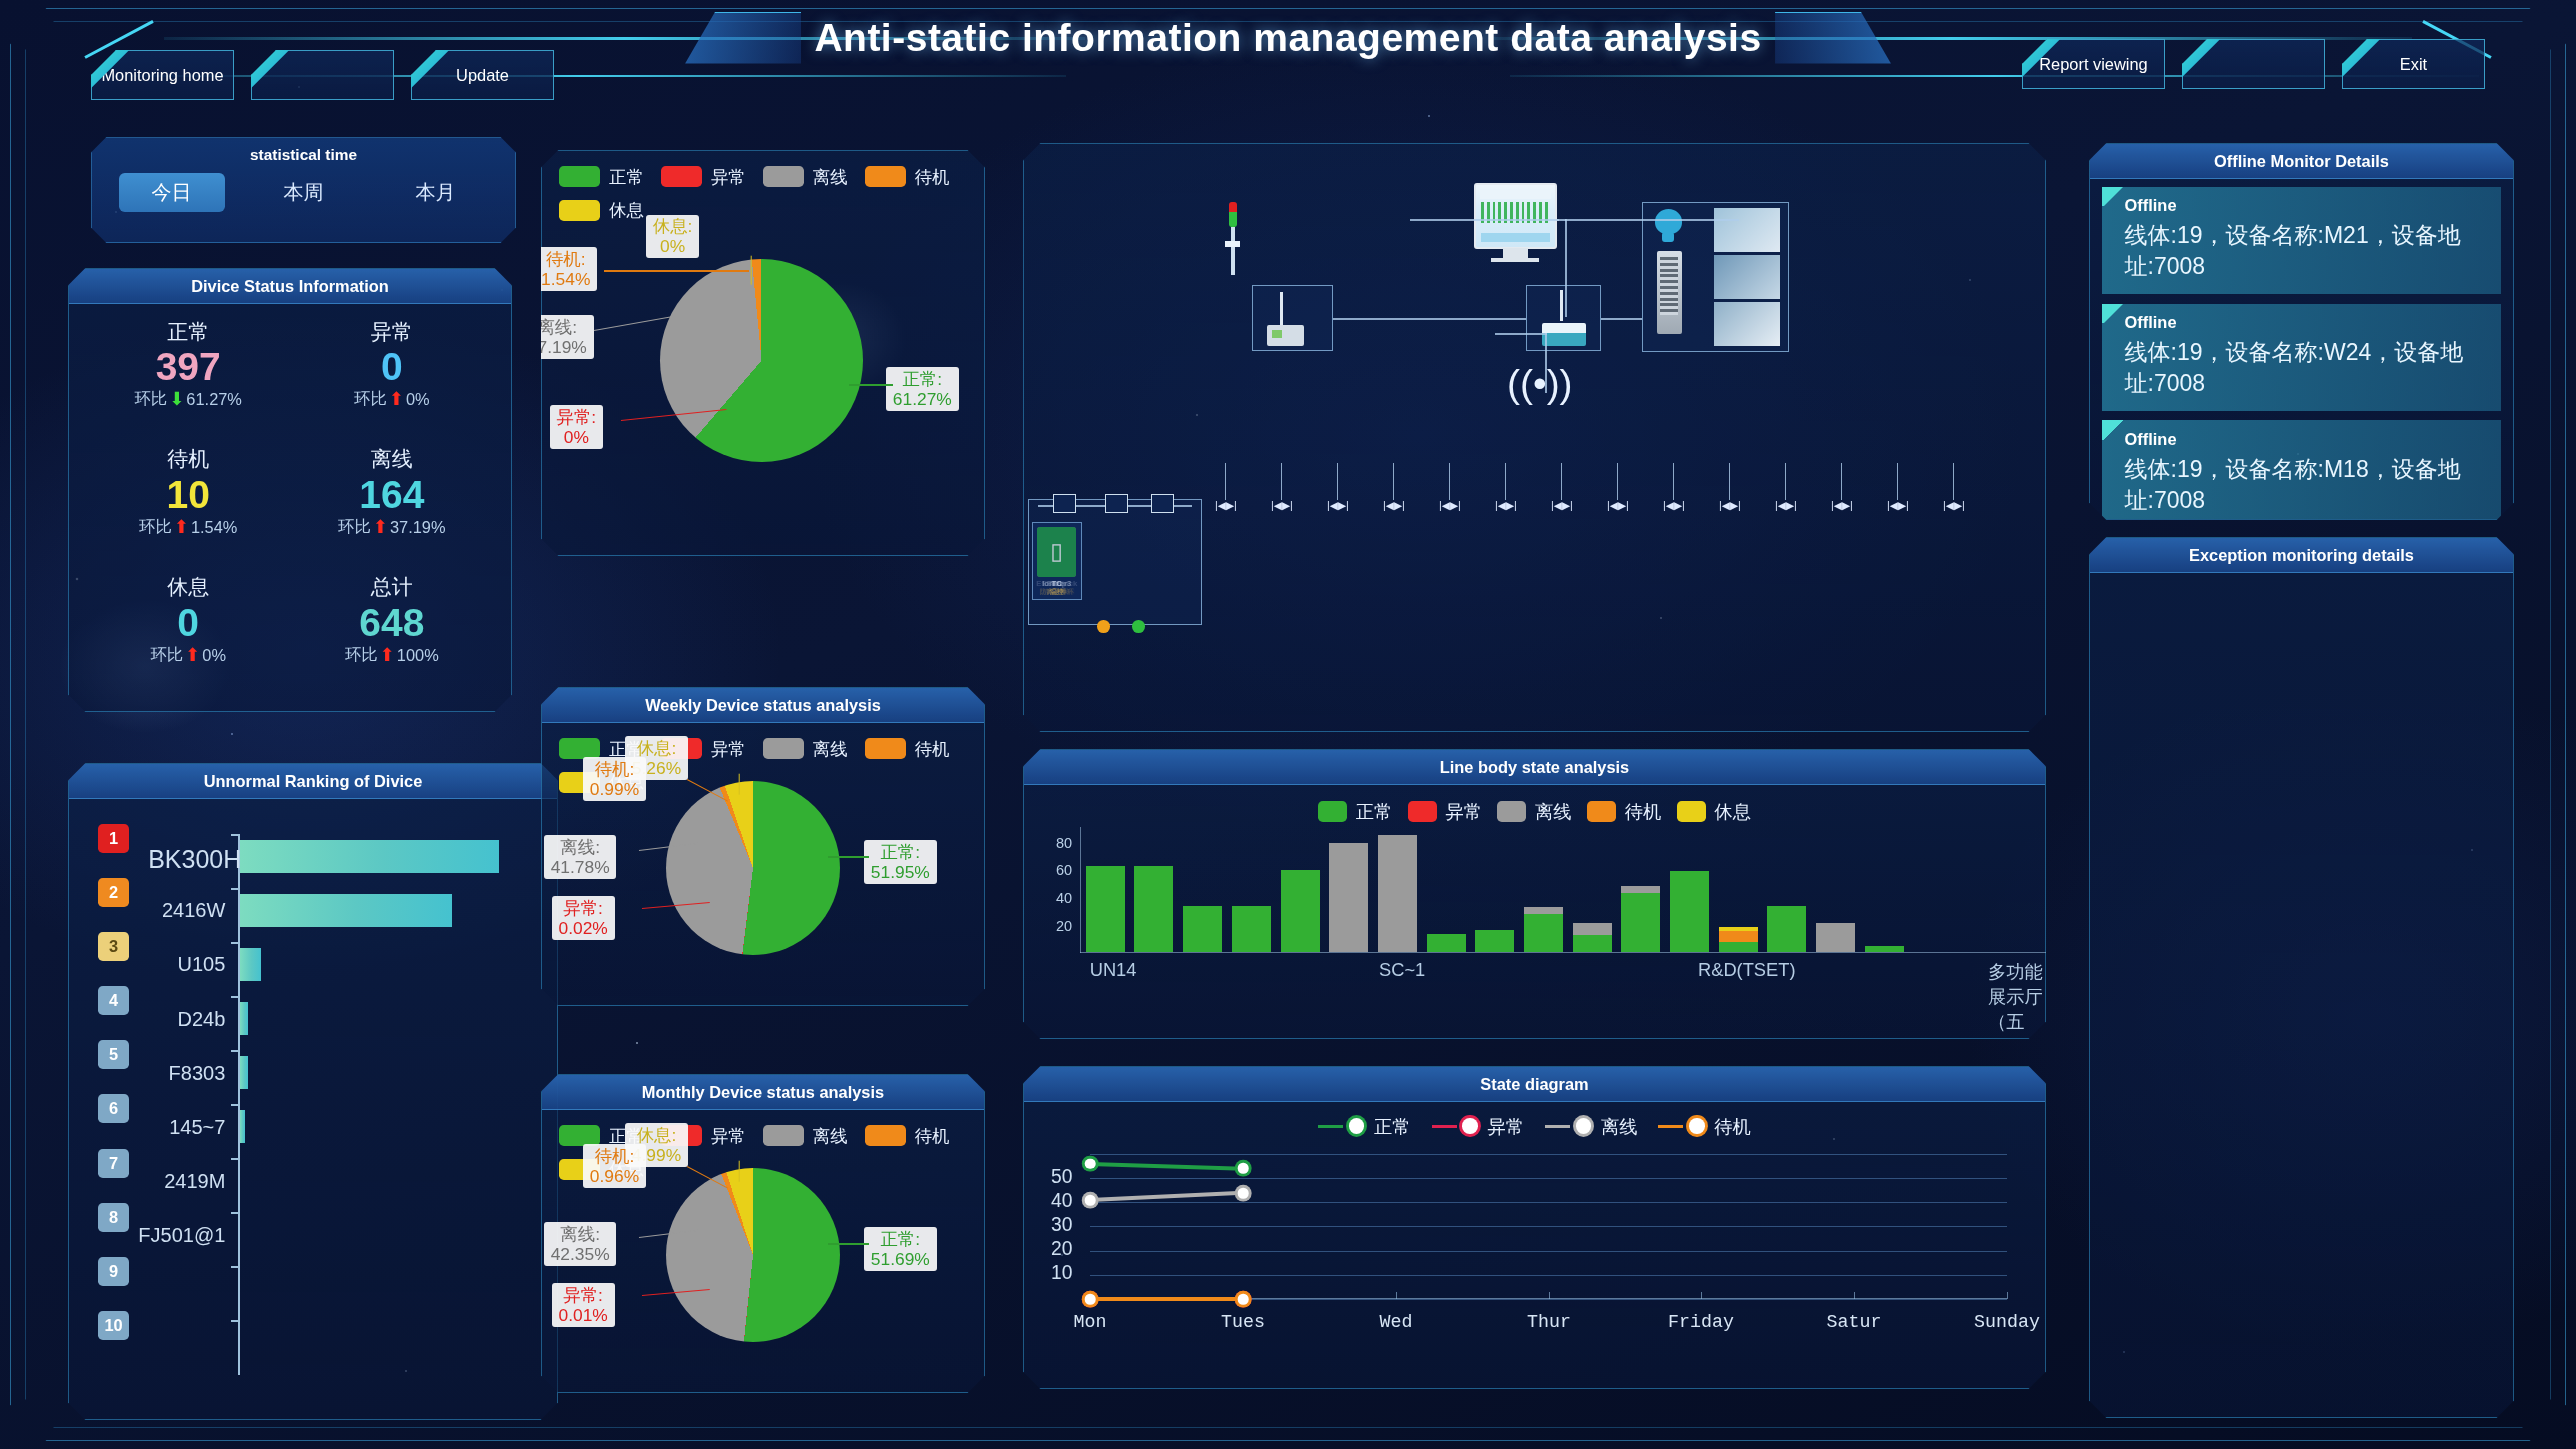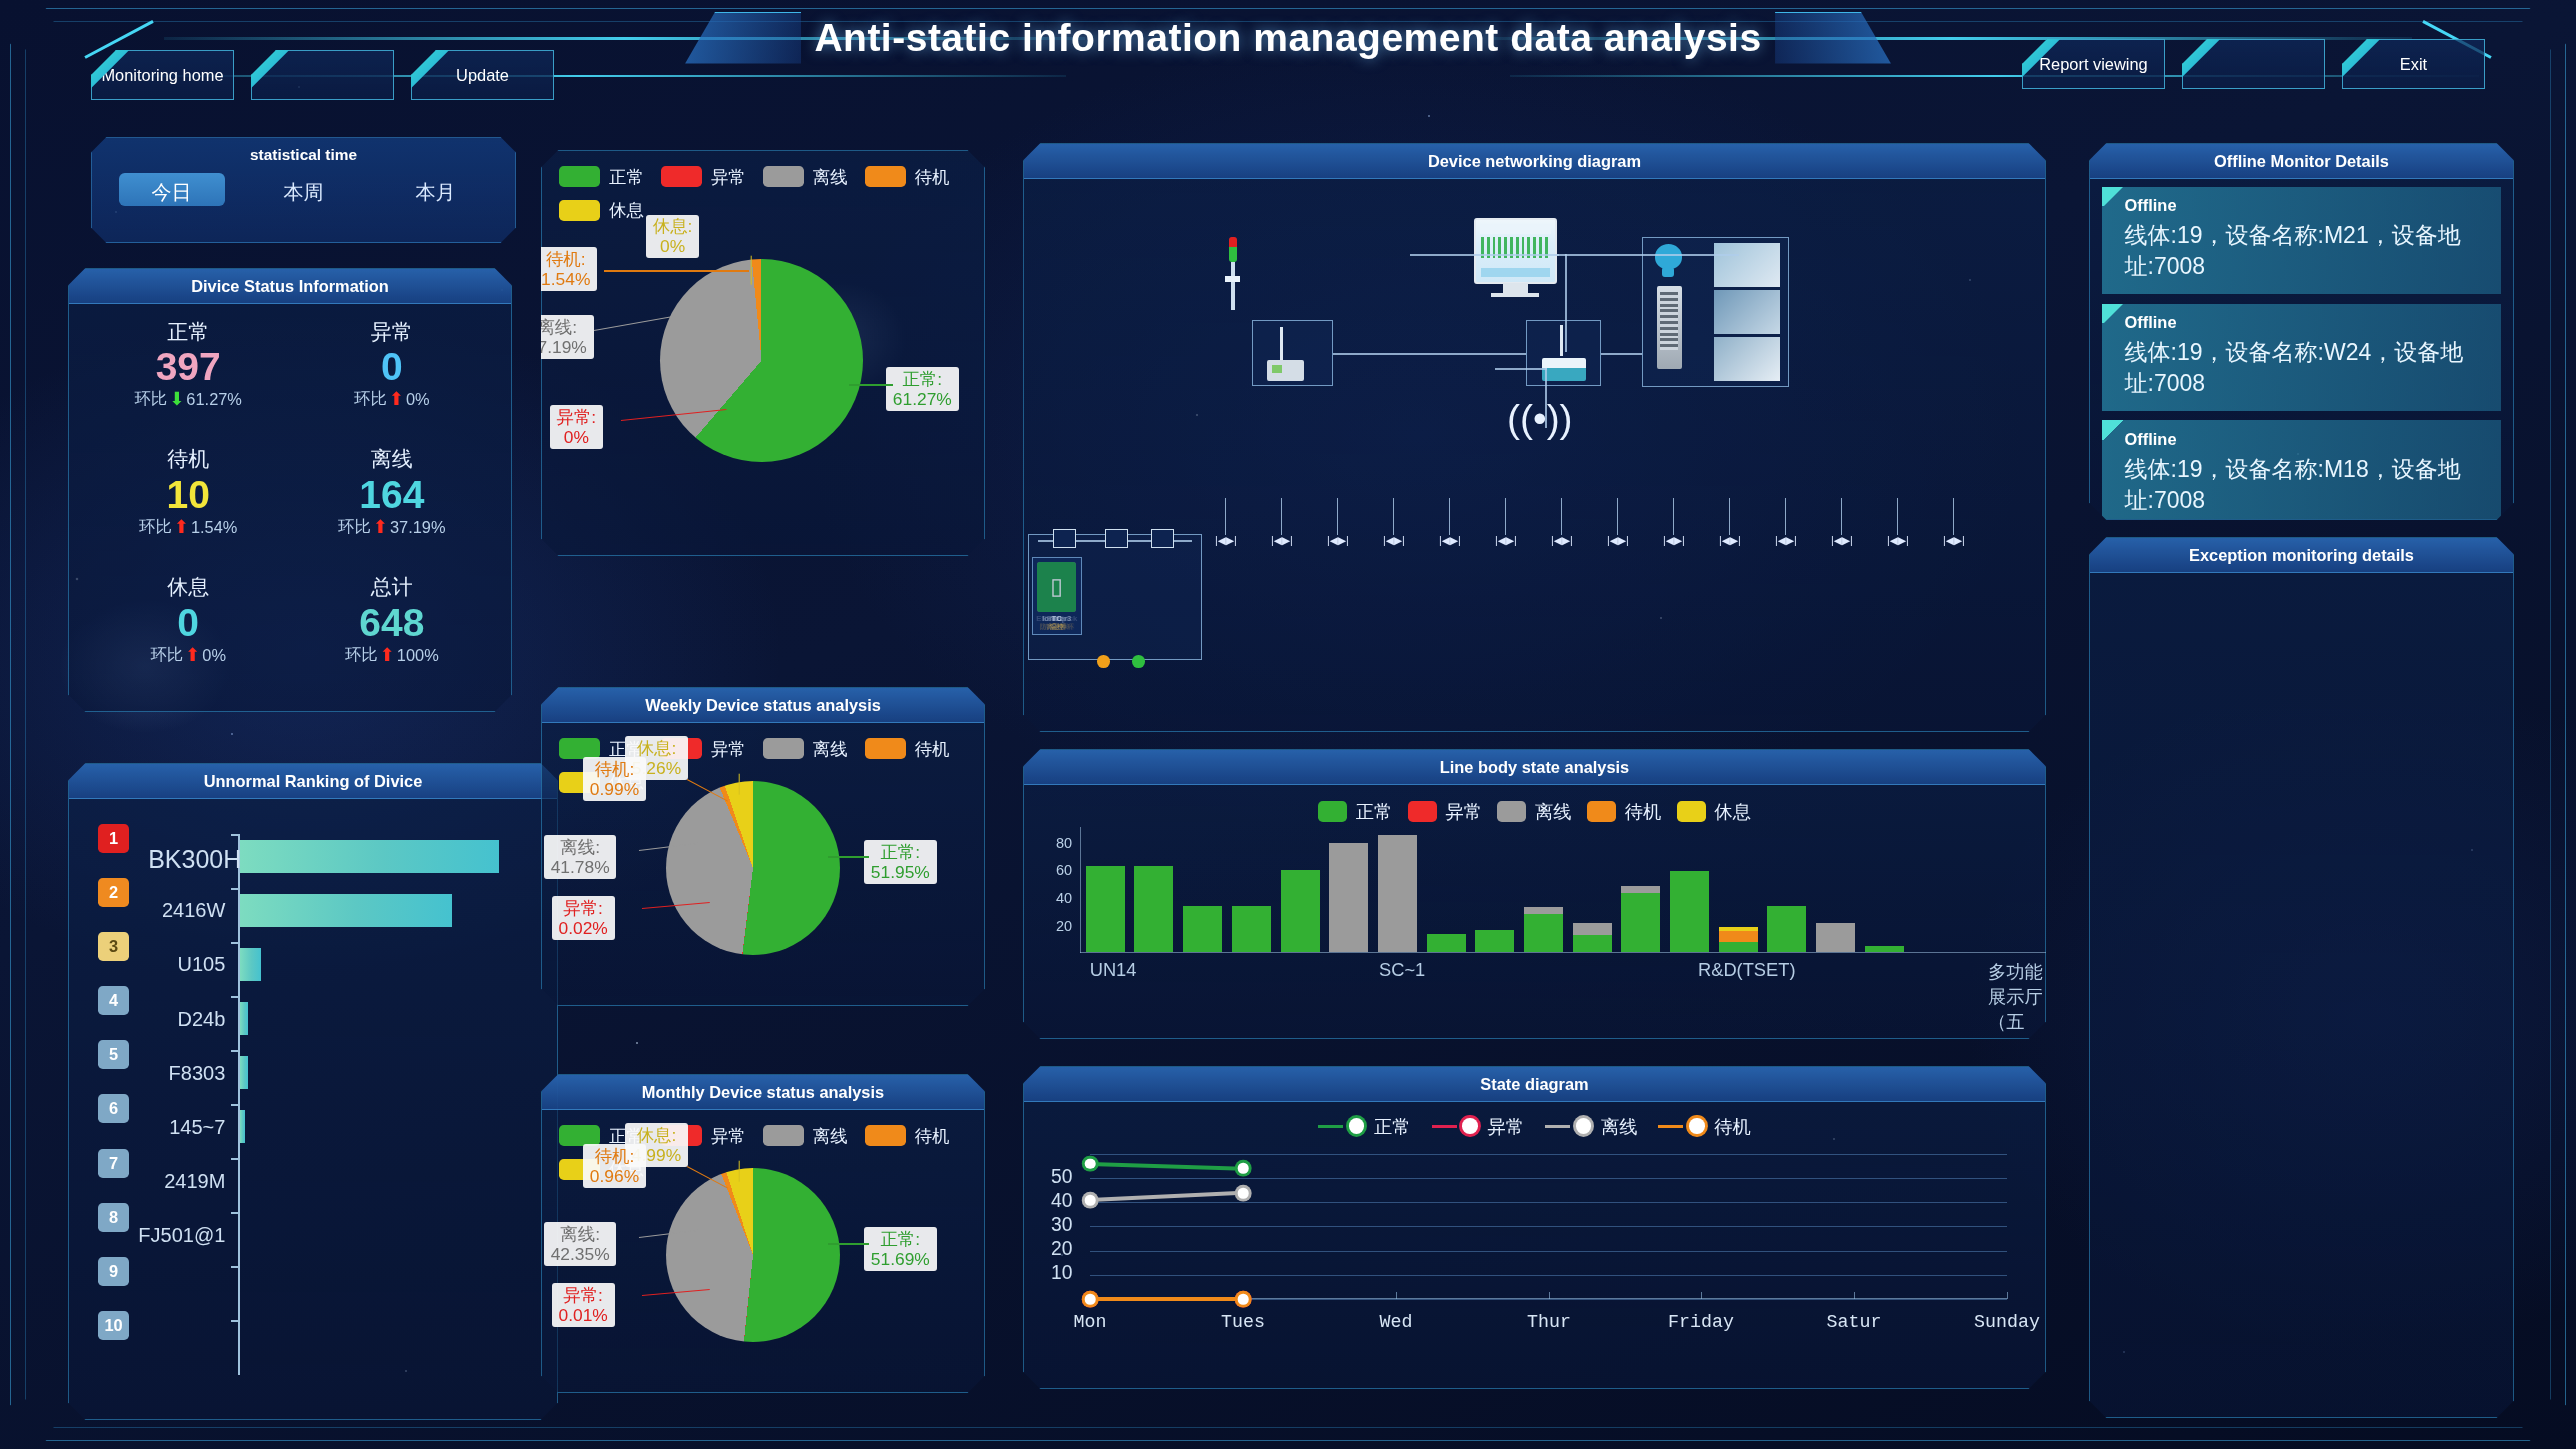--- a/index.html
+++ b/index.html
@@ -126,21 +126,21 @@
   .panel-body { position:relative; width:100%; height:calc(100% - 35px); }
 
   
   #stat-time { left:91px; top:137px; width:425px; height:106px;
     background: linear-gradient(180deg, rgba(18,56,120,.85), rgba(14,42,98,.8));
     border:1px solid rgba(60,150,210,.45);
     clip-path: polygon(0 15.4px, 15.4px 0, calc(100% - 15.4px) 0, 100% 15.4px, 100% calc(100% - 15.4px), calc(100% - 15.4px) 100%, 15.4px 100%, 0 calc(100% - 15.4px));
   }
   .stat-label { text-align:center; color:#fff; font-size:15.4px; font-weight:bold; padding-top:7.7px; }
   .stat-tabs { display:flex; justify-content:space-around; margin-top:9.7px; padding:0 13.5px; }
-  .stat-tab { width:106px; height:33px; line-height:39px; text-align:center;
+  .stat-tab { width:106px; height:39px; line-height:39px; text-align:center;
     font-size:20px; color:#dbeaff; border-radius:5.8px; cursor:pointer; }
   .stat-tab.active { background: linear-gradient(180deg,#3f8fd0,#2e74b8); color:#ffffff; }
 
   
   #device-status { left:68px; top:268px; width:444px; height:444px; }
   .ds-grid { display:grid; grid-template-columns:1fr 1fr; grid-template-rows:1fr 1fr 1fr;
     height:100%; padding:13.5px 17.4px 9.7px; }
   .ds-cell { text-align:center; }
   .ds-name { font-size:21px; color:#e6f1ff; margin-bottom:1.9px; }
   .ds-val { font-size:39px; font-weight:bold; line-height:1.05; }
@@ -557,21 +557,20 @@
         <div class="lead" style="left:197px; top:-21px; width:21px; background:#d6c020; transform:rotate(90deg);"></div>
         <div class="lead" style="left:145px; top:-15.4px; width:46px; background:#e07a10; transform:rotate(28deg);"></div>
         <div class="lead" style="left:97px; top:56px; width:60px; background:#9b9b9b; transform:rotate(-7deg);"></div>
         <div class="lead" style="left:100px; top:114px; width:68px; background:#e02020; transform:rotate(-5deg);"></div>
         <div class="lead" style="left:286px; top:62px; width:41px; background:#2f9e2f;"></div>
       </div>
     </div>
   </div>
 
   <div class="panel" id="net-diagram">
-    <div class="panel-title">Device networking diagram</div>
     <div class="panel-body">
       <div class="nd-canvas">
 
         <div class="monitor" style="left:450px; top:39px;">
           <div class="monitor-scr">
             <div style="position:absolute;left:3.9px;top:3.9px;right:3.9px;height:9.7px;background:#eaf4fb;"></div>
             <div style="position:absolute;left:4.8px;top:17.4px;width:70px;height:21px;background:repeating-linear-gradient(90deg,#2faf4d 0 2.9px,transparent 2.9px 5.8px);opacity:.9;"></div>
             <div style="position:absolute;left:4.8px;bottom:4.8px;right:4.8px;height:9.7px;background:#9fd6ef;"></div>
           </div>
         </div>

